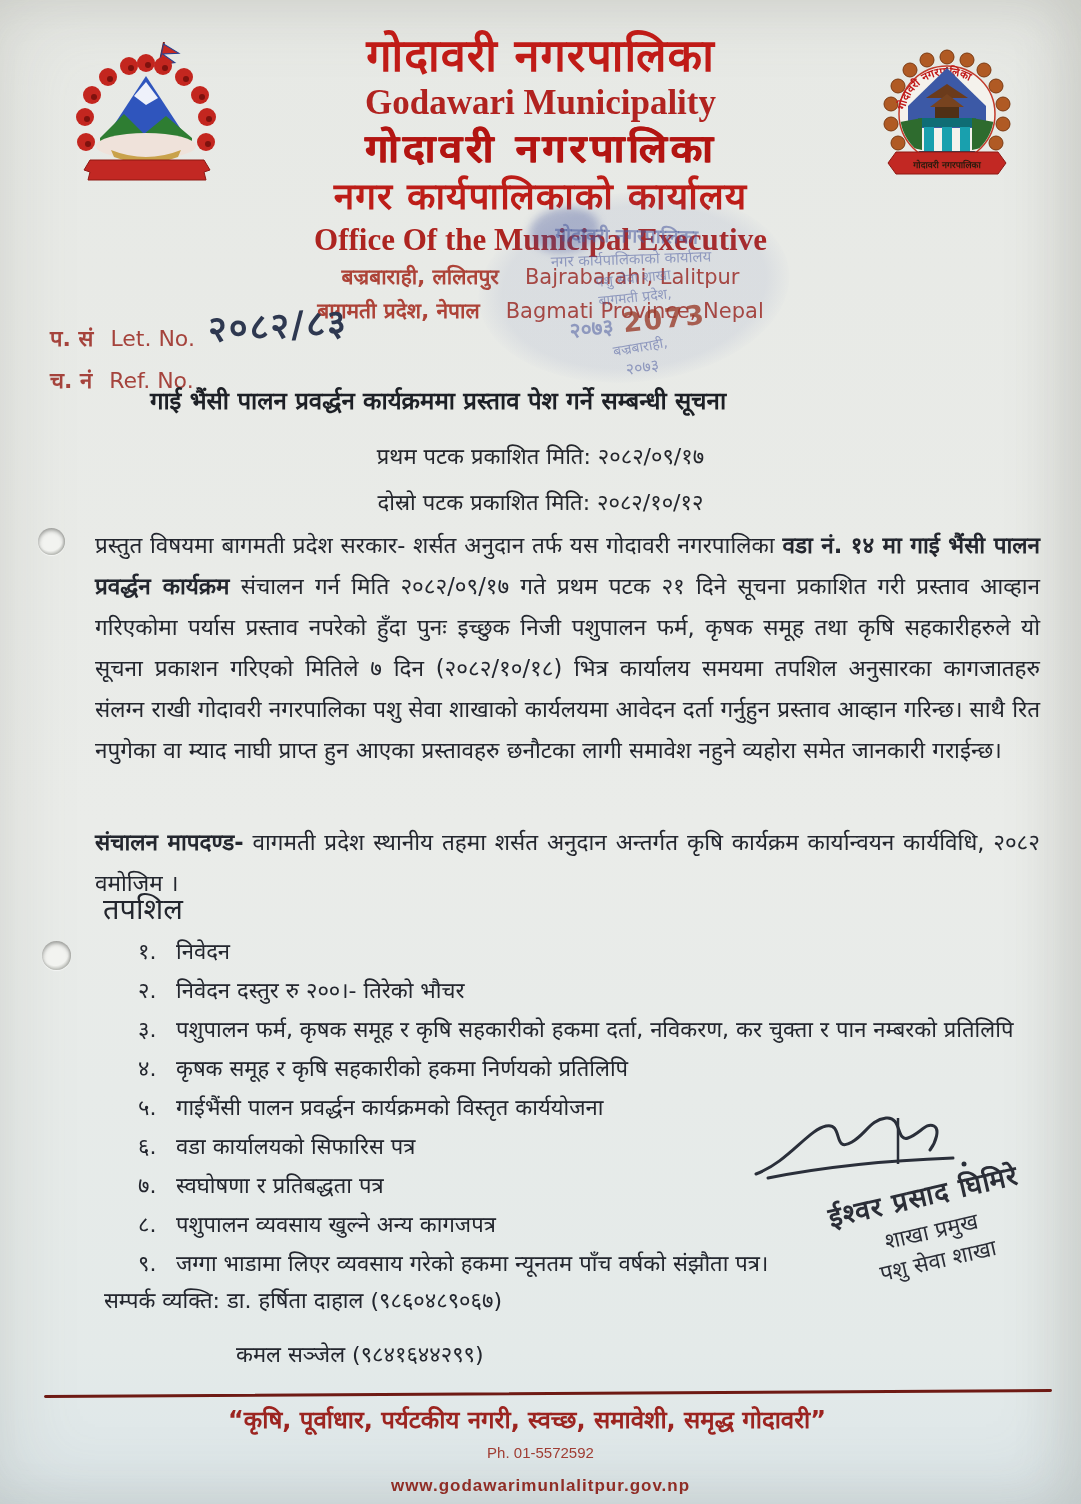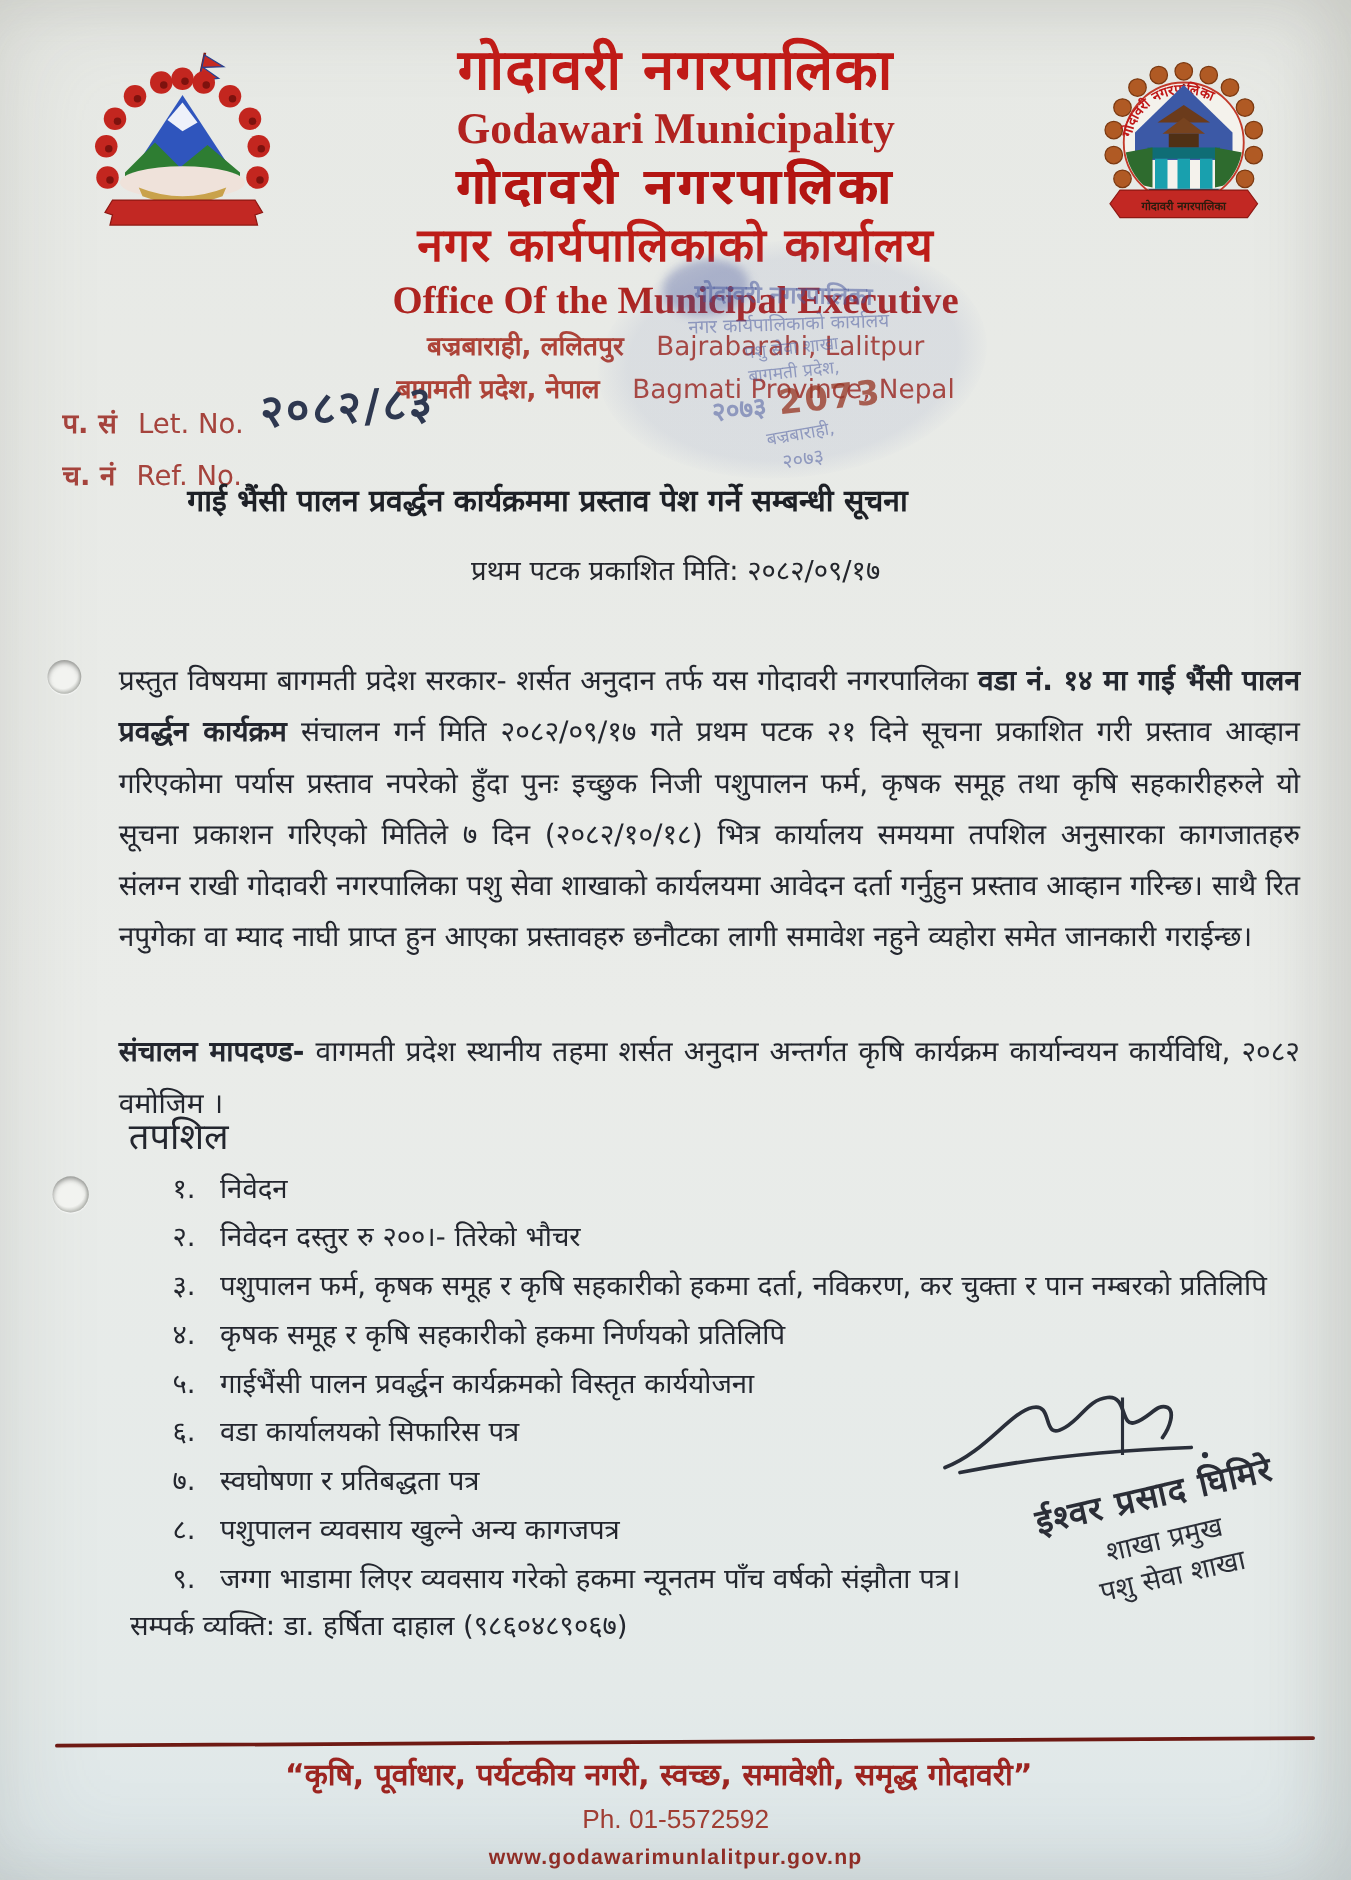--- a/index.html
+++ b/index.html
@@ -73,21 +73,21 @@
   .sig-section{font-size:22px;}
   
   .contact1{position:absolute;left:104px;top:1284px;font-size:22px;color:#23262e;}
   .contact2{position:absolute;left:236px;top:1338px;font-size:22px;color:#23262e;}
   
   .foot-line{position:absolute;left:44px;top:1392px;width:1008px;height:3px;background:#6e1a14;
     transform:rotate(-.35deg);border-radius:2px;}
   .slogan{position:absolute;left:17px;top:1402px;width:1020px;text-align:center;
     font-size:24px;font-weight:bold;color:#9c2420;}
   .phone{position:absolute;left:0;top:1444px;width:1081px;text-align:center;
-    font-size:21px;color:#a03d33;font-family:"Liberation Sans",sans-serif;}
+    font-size:15px;color:#a03d33;font-family:"Liberation Sans",sans-serif;}
   .website{position:absolute;left:0;top:1476px;width:1081px;text-align:center;
     font-size:17px;font-weight:bold;letter-spacing:1px;color:#8f2d26;
     font-family:"Liberation Sans",sans-serif;}
 </style>
 </head>
 <body>
 
 <div class="page">
 
   <div class="hole hole-1"></div>
@@ -209,20 +209,21 @@
     <span>Let. No.</span>
   </div>
   <div class="handwrite">२०८२/८३</div>
   <div class="reflabel" style="left:50px;top:364px;">
     <span class="np">च. नं</span>
     <span>Ref. No.</span>
   </div>
 
   <div class="subject">गाई भैंसी पालन प्रवर्द्धन कार्यक्रममा प्रस्ताव पेश गर्ने सम्बन्धी सूचना</div>
   <div class="pubdate date1">प्रथम पटक प्रकाशित मिति: २०८२/०९/१७</div>
+  <div class="pubdate date2">दोस्रो पटक प्रकाशित मिति: २०८२/१०/१२</div>
 
   <div class="para p-main">
     <span>प्रस्तुत विषयमा बागमती प्रदेश सरकार- शर्सत अनुदान तर्फ यस गोदावरी नगरपालिका </span><span class="b">वडा नं. १४ मा गाई भैंसी पालन प्रवर्द्धन कार्यक्रम</span><span> संचालन गर्न मिति २०८२/०९/१७ गते प्रथम पटक २१ दिने सूचना प्रकाशित गरी प्रस्ताव आव्हान गरिएकोमा पर्यास प्रस्ताव नपरेको हुँदा पुनः इच्छुक निजी पशुपालन फर्म, कृषक समूह तथा कृषि सहकारीहरुले यो सूचना प्रकाशन गरिएको मितिले ७ दिन (२०८२/१०/१८) भित्र कार्यालय समयमा तपशिल अनुसारका कागजातहरु संलग्न राखी गोदावरी नगरपालिका पशु सेवा शाखाको कार्यलयमा आवेदन दर्ता गर्नुहुन प्रस्ताव आव्हान गरिन्छ। साथै रित नपुगेका वा म्याद नाघी प्राप्त हुन आएका प्रस्तावहरु छनौटका लागी समावेश नहुने व्यहोरा समेत जानकारी गराईन्छ।</span>
   </div>
 
   <div class="para p-standard">
     <span class="b">संचालन मापदण्ड-</span><span> वागमती प्रदेश स्थानीय तहमा शर्सत अनुदान अन्तर्गत कृषि कार्यक्रम कार्यान्वयन कार्यविधि, २०८२ वमोजिम ।</span>
   </div>
 
   <div class="tapasil-h">तपशिल</div>
@@ -272,19 +273,20 @@
     <path d="M20,66 C80,54 150,48 205,46" fill="none" stroke="#2a2f3a" stroke-width="3" stroke-linecap="round"></path>
     <circle cx="216" cy="52" r="2.5" fill="#2a2f3a"></circle>
   </svg>
   <div class="sig-block">
     <div class="sig-name">ईश्वर प्रसाद घिमिरे</div>
     <div class="sig-title">शाखा प्रमुख</div>
     <div class="sig-section">पशु सेवा शाखा</div>
   </div>
 
   <div class="contact1">सम्पर्क व्यक्ति: डा. हर्षिता दाहाल (९८६०४८९०६७)</div>
+  <div class="contact2">कमल सञ्जेल (९८४१६४४२९९)</div>
 
   <div class="foot-line"></div>
   <div class="slogan">“कृषि, पूर्वाधार, पर्यटकीय नगरी, स्वच्छ, समावेशी, समृद्ध गोदावरी”</div>
   <div class="phone">Ph. 01-5572592</div>
   <div class="website">www.godawarimunlalitpur.gov.np</div>
 
 </div>
 
 </body></html>

